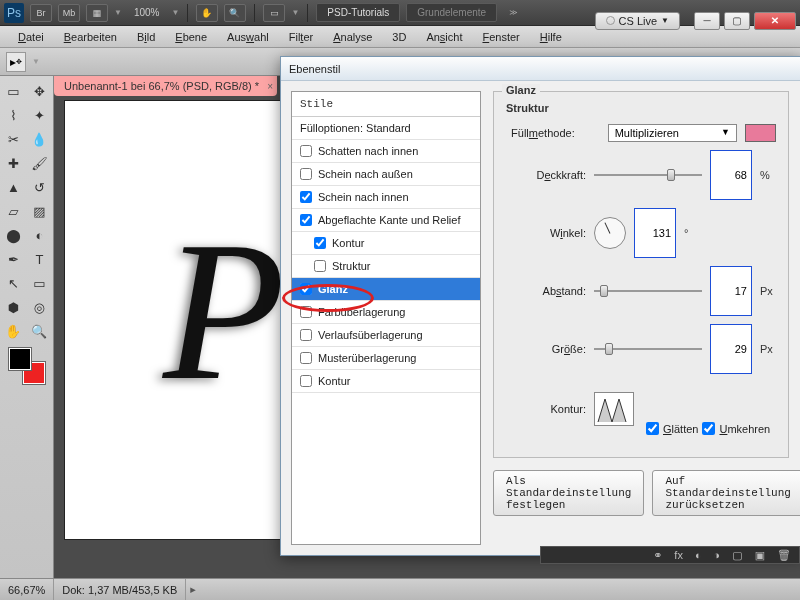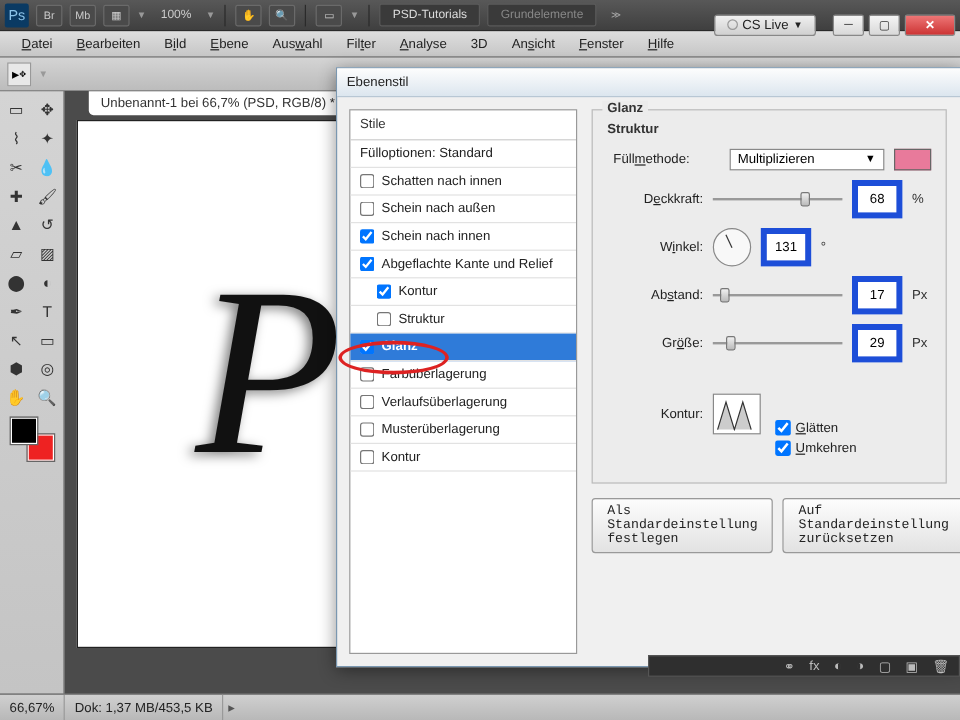--- a/index.html
+++ b/index.html
@@ -25,57 +25,57 @@
 .optbar{height:28px;background:linear-gradient(#d4d4d4,#bcbcbc);border-bottom:1px solid #888;display:flex;align-items:center;padding:0 6px;gap:6px;}
 .opt-move{width:20px;height:20px;border:1px solid #999;display:flex;align-items:center;justify-content:center;background:#e8e8e8;font-size:12px;}
 .main{position:absolute;left:0;top:76px;right:0;bottom:22px;display:flex;background:#4b4b4b;}
 .toolbox{width:54px;background:linear-gradient(#d4d4d4,#c4c4c4);border-right:1px solid #888;display:flex;flex-direction:column;align-items:center;padding:2px 0;gap:0;}
 .tool-grid{display:grid;grid-template-columns:24px 24px;gap:2px;padding:2px;}
 .tool{width:24px;height:22px;border:1px solid transparent;display:flex;align-items:center;justify-content:center;font-size:13px;color:#333;}
 .swatches{margin-top:4px;width:36px;height:36px;position:relative;}
 .swatches .fg{position:absolute;left:0;top:0;width:22px;height:22px;background:#000;border:1px solid #fff;outline:1px solid #666;}
 .swatches .bg{position:absolute;right:0;bottom:0;width:22px;height:22px;background:#e22;border:1px solid #fff;outline:1px solid #666;}
 .doc-area{flex:1;background:#4b4b4b;position:relative;}
-.doc-tab{position:absolute;left:20px;top:0;height:20px;background:#ffffff;padding:0 18px 0 10px;display:flex;align-items:center;font-size:10px;color:#333;border-radius:0 0 4px 4px;}
+.doc-tab{position:absolute;left:0;top:0;height:20px;background:#fca5a5;padding:0 18px 0 10px;display:flex;align-items:center;font-size:10px;color:#333;border-radius:0 0 4px 4px;}
 .doc-tab .x{position:absolute;right:4px;font-size:10px;color:#666;}
 .canvas{position:absolute;left:10px;top:24px;width:360px;height:440px;background:#fff;border:1px solid #222;display:flex;align-items:center;justify-content:center;}
 .p-letter{font-family:"Brush Script MT",cursive;font-size:200px;color:#111;text-shadow:-4px 2px 10px rgba(0,0,0,0.5),4px -4px 6px rgba(255,255,255,0.9),-2px 2px 2px rgba(255,255,255,0.8);font-style:italic;transform:translate(-20px,-10px);}
 .statusbar{position:absolute;bottom:0;left:0;right:0;height:22px;background:linear-gradient(#d0d0d0,#b8b8b8);display:flex;align-items:center;font-size:10px;color:#222;border-top:1px solid #888;}
 .sb-item{padding:0 8px;border-right:1px solid #999;height:100%;display:flex;align-items:center;}
 
 .dialog{position:absolute;left:280px;top:56px;right:-2px;height:500px;background:#f0f0f0;border:1px solid #7a97b0;box-shadow:0 3px 14px rgba(0,0,0,0.45);}
 .dlg-title{height:24px;background:linear-gradient(#fdfdfd,#dce6ef);display:flex;align-items:center;padding:0 8px;font-size:11px;color:#222;border-bottom:1px solid #b8c7d4;}
 .dlg-body{display:flex;height:calc(100% - 24px);}
 .style-list{width:190px;border:1px solid #999;margin:10px 0 10px 10px;background:#fff;display:flex;flex-direction:column;}
-.sl-head{padding:6px 8px;border-bottom:1px solid #ccc;color:#333;}
+.sl-head{padding:6px 8px;border-bottom:1px solid #ccc;color:#333;font-family:Liberation Mono, monospace;}
 .sl-item{padding:5px 8px;border-bottom:1px solid #e2e2e2;display:flex;align-items:center;gap:6px;color:#222;}
 .sl-item.sub{padding-left:22px;}
 .sl-item.selected{background:#2f7bd9;color:#fff;font-weight:bold;}
 .sl-item input{width:12px;height:12px;}
 .style-list .filler{flex:1;}
 .highlight{position:absolute;left:282px;top:284px;width:92px;height:28px;border:3px solid #d22;border-radius:50%;pointer-events:none;}
 .props{flex:1;padding:10px 12px;overflow:hidden;}
 .fieldset{border:1px solid #bbb;padding:10px 12px 14px;position:relative;background:#ececec;}
 .fs-title{position:absolute;top:-8px;left:8px;background:#ececec;padding:0 4px;font-weight:bold;color:#333;}
 .sub-title{font-weight:bold;margin-bottom:10px;color:#333;}
 .row{display:flex;align-items:center;margin:8px 0;gap:8px;}
 .row label{width:80px;text-align:right;color:#222;}
 .row label u{text-decoration:underline;}
 .sel{border:1px solid #888;background:#fff;padding:2px 6px;width:148px;display:flex;align-items:flex-start;justify-content:space-between;margin-left:25px;}
 .swatch{width:36px;height:18px;background:#e87a9b;border:1px solid #666;}
 .slider{flex:1;height:16px;position:relative;max-width:130px;}
 .slider::before{content:"";position:absolute;left:0;right:0;top:7px;height:2px;background:#999;}
 .slider .th{position:absolute;top:2px;width:8px;height:12px;background:linear-gradient(#f0f0f0,#bbb);border:1px solid #777;border-radius:2px;}
-.num{border:5px solid #1d4ed8;background:#fff;width:42px;padding:5px 4px;text-align:center;}
+.num{border:1px solid #1d4ed8;background:#fff;width:42px;padding:18px 4px;text-align:right;}
 .unit{width:16px;color:#333;}
 .dial{width:32px;height:32px;border:1px solid #888;border-radius:50%;background:#f8f8f8;position:relative;}
 .dial::after{content:"";position:absolute;left:50%;top:50%;width:12px;height:1px;background:#333;transform-origin:left;transform:rotate(-115deg);}
 .contour-box{width:40px;height:34px;border:1px solid #888;background:#fff;display:flex;align-items:center;justify-content:center;}
 .contour-box svg{width:34px;height:28px;}
-.chks{display:flex;flex-direction:column;gap:4px;margin-left:4px;margin-top:40px;}
+.chks{display:flex;flex-direction:row;gap:4px;margin-left:4px;margin-top:40px;}
 .chks label{display:flex;align-items:center;gap:4px;width:auto;text-align:left;}
 .btns{display:flex;gap:8px;margin-top:12px;}
 .btn{border:1px solid #999;background:linear-gradient(#fdfdfd,#e2e2e2);padding:4px 12px;border-radius:3px;color:#222;font-family:Liberation Mono, monospace;}
 .panelbar{position:absolute;right:0;top:546px;width:260px;height:18px;background:#2f2f2f;border:1px solid #555;display:flex;align-items:center;justify-content:flex-end;gap:12px;padding:0 8px;color:#bbb;font-size:10px;}
 </style>
 </head>
 <body>
 
 <div class="titlebar">
   <div class="ps-logo">Ps</div>

